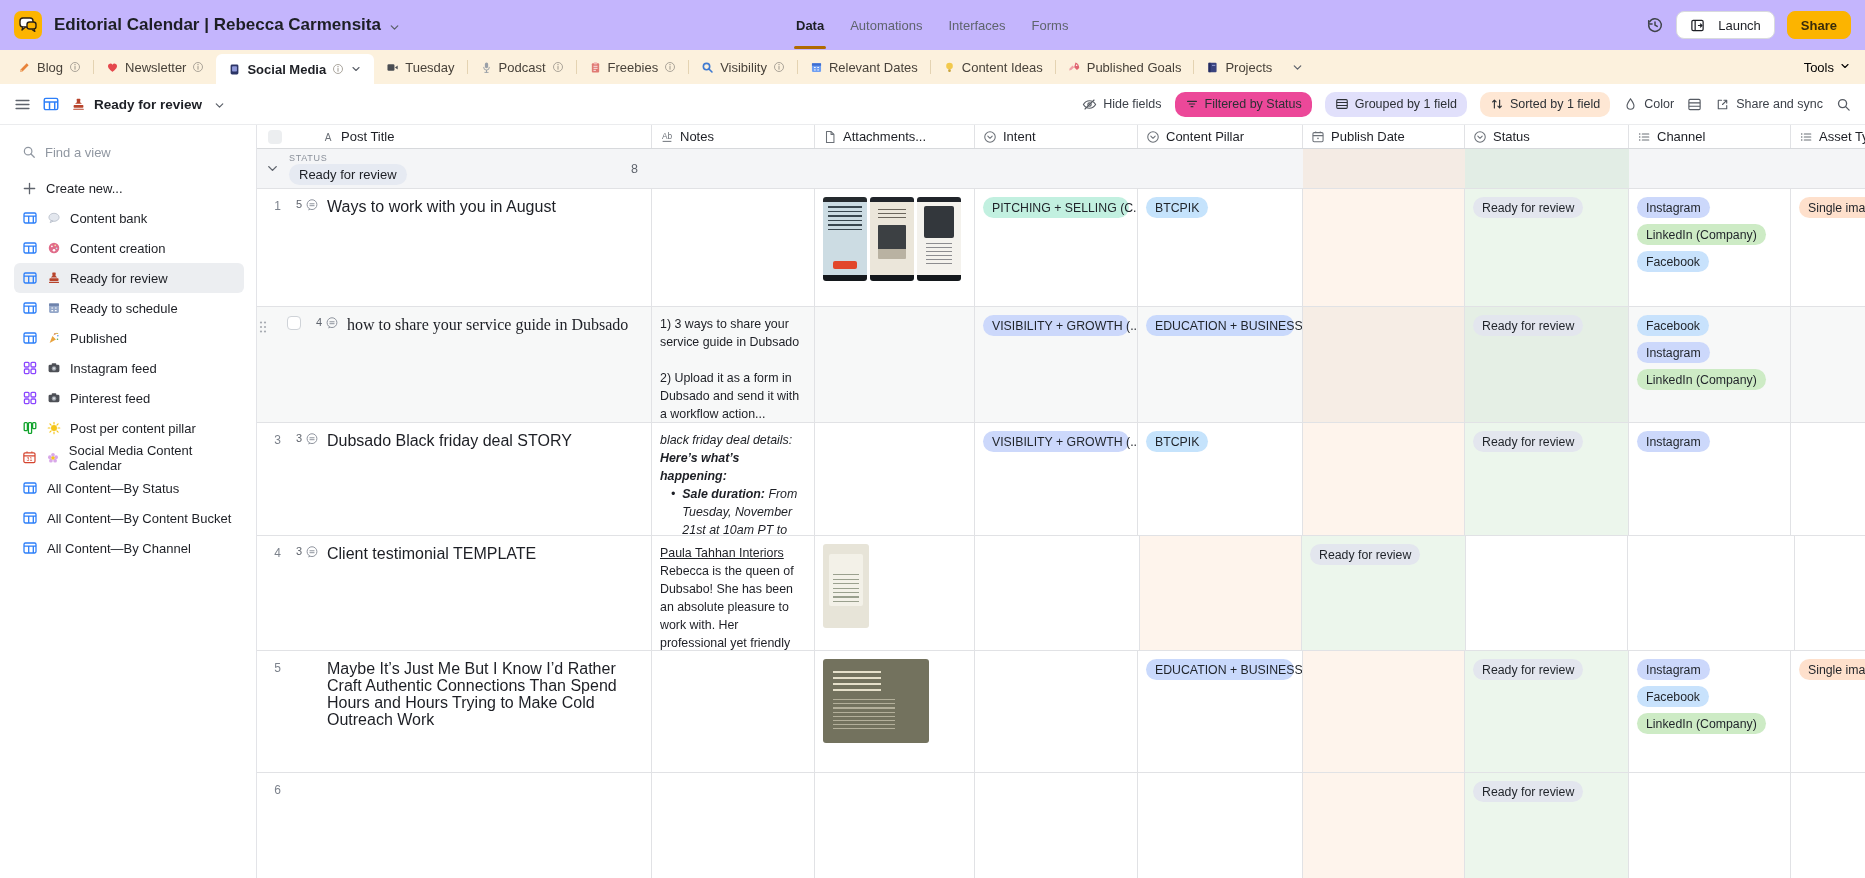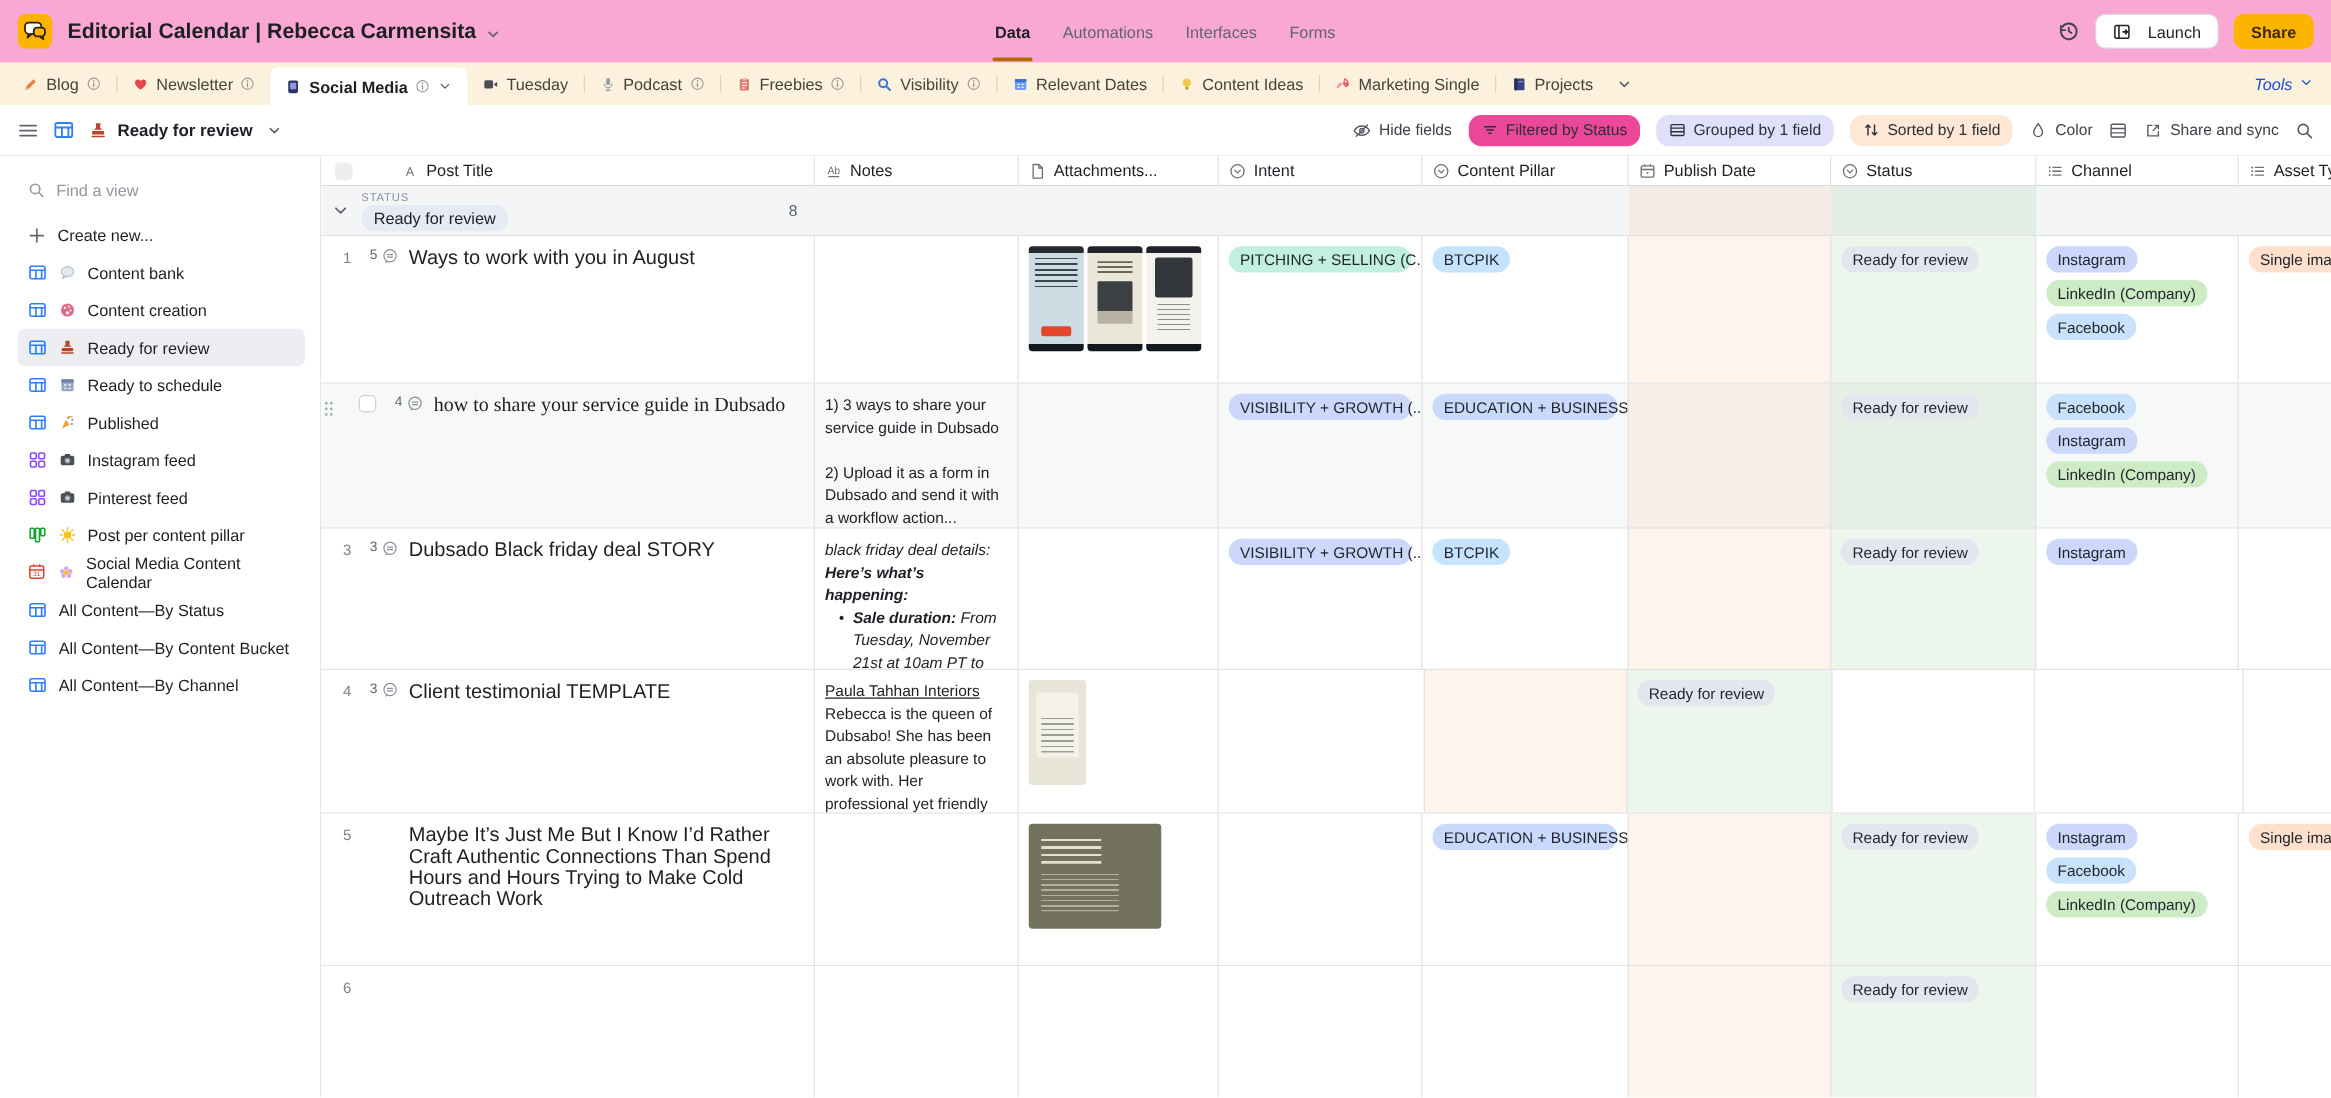--- a/index.html
+++ b/index.html
@@ -1,20 +1,20 @@
 <!DOCTYPE html>
 <html><head>
 <meta charset="utf-8">
 <style>
   * { margin:0; padding:0; box-sizing:border-box; }
   html,body { width:1865px; height:878px; overflow:hidden; background:#fff;
     font-family:"Liberation Sans", sans-serif; color:#1d1f25; }
 
   
-  .topbar { height:50px; background:#f9a8d4; display:flex; align-items:center;
+  .topbar { height:50px; background:#c4b5fd; display:flex; align-items:center;
     padding:0 14px; position:relative; }
   .logo { width:28px; height:28px; flex:none; }
   .app-title { font-size:17px; font-weight:700; margin-left:12px; display:flex; align-items:center; gap:7px; }
   .app-title .chev { width:13px; height:13px; color:#5b6069; }
   .topnav { position:absolute; left:796px; top:0; height:50px; display:flex; gap:26px; align-items:center; }
   .topnav .nav-item { font-size:13px; color:#5f646d; cursor:default; position:relative; }
   .topnav .nav-item.active { color:#1d1f25; font-weight:700; }
   .topnav .nav-item.active::after { content:""; position:absolute; left:50%; transform:translateX(-50%);
     bottom:-16px; width:32px; height:3px; border-radius:2px; background:#b06a00; }
   .top-right { margin-left:auto; display:flex; align-items:center; gap:12px; }
@@ -29,21 +29,21 @@
   .tabbar { height:34px; background:#fcf1dd; display:flex; align-items:flex-end; padding:0 14px 0 6px; }
   .tab { height:34px; display:flex; align-items:center; gap:6px; padding:0 12px;
     font-size:13px; color:#48423a; position:relative; white-space:nowrap; }
   .tab .ticon { width:13px; height:13px; flex:none; display:inline-flex; }
   .tab .info { width:12px; height:12px; color:#9a948a; }
   .tab .tchev { width:12px; height:12px; color:#5b6069; }
   .tab.active { background:#fff; border-radius:6px 6px 0 0; height:30px; color:#1d1f25; font-weight:700; }
   .tab-sep { width:1px; height:14px; background:#e4d3b2; align-self:center; flex:none; }
   .tab-overflow { width:26px; height:34px; display:flex; align-items:center; justify-content:center; color:#5b6069; }
   .tab-overflow svg { width:13px; height:13px; }
-  .tools { margin-left:auto; display:flex; align-items:center; gap:5px; font-size:13px; color:#1d4ed8; height:34px;font-style:italic; }
+  .tools { margin-left:auto; display:flex; align-items:center; gap:5px; font-size:13px; color:#000000; height:34px; }
   .tools svg { width:12px; height:12px; }
 
   
   .viewbar { height:41px; background:#fff; display:flex; align-items:center; padding:0 14px;
     border-bottom:1px solid #ebecee; }
   .viewbar-left { display:flex; align-items:center; gap:11px; }
   .hamburger { width:17px; height:17px; color:#5f646d; }
   .gridviewicon { width:18px; height:18px; color:#2d7ff9; }
   .stampicon { width:15px; height:15px; color:#b8442c; }
   .view-name { font-size:13.5px; font-weight:700; margin-left:-3px; }
@@ -339,21 +339,21 @@
     </div>
     <span class="tab-sep"></span>
     <div class="tab">
       <span class="ticon">
         <svg viewBox="0 0 16 16">
           <path d="M9.2 1.8c3 1 4.6 3.6 4.6 6.7L11 11 7.6 7.6z" fill="#e0636f"></path>
           <path d="M7.6 7.6L4 11.2l-2.6.6.6-2.6 3.6-3.6z" fill="#f0a1a8"></path>
           <circle cx="10.6" cy="5.2" r="1" fill="#fff"></circle>
         </svg>
       </span>
-      <span>Marketing Single</span>
+      <span>Published Goals</span>
     </div>
     <span class="tab-sep"></span>
     <div class="tab">
       <span class="ticon">
         <svg viewBox="0 0 16 16">
           <rect x="3" y="2.2" width="10" height="11.6" rx="1.2" fill="#39427e"></rect>
           <rect x="3" y="2.2" width="2.6" height="11.6" fill="#242c60"></rect>
           <path d="M7.4 5.4h4" stroke="#aab3e8" stroke-width="1"></path>
         </svg>
       </span>

